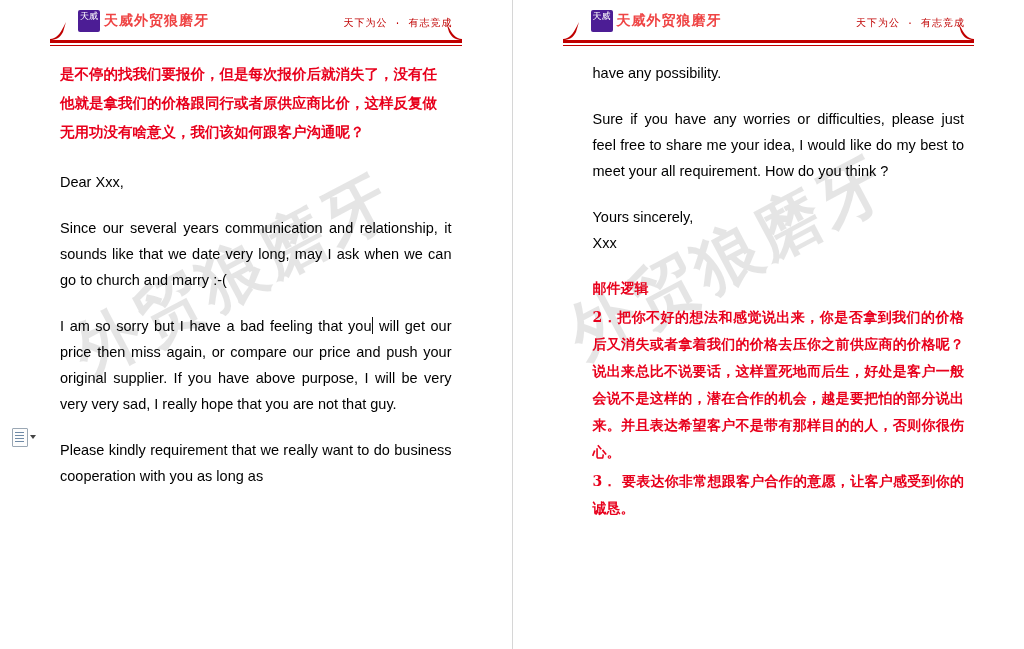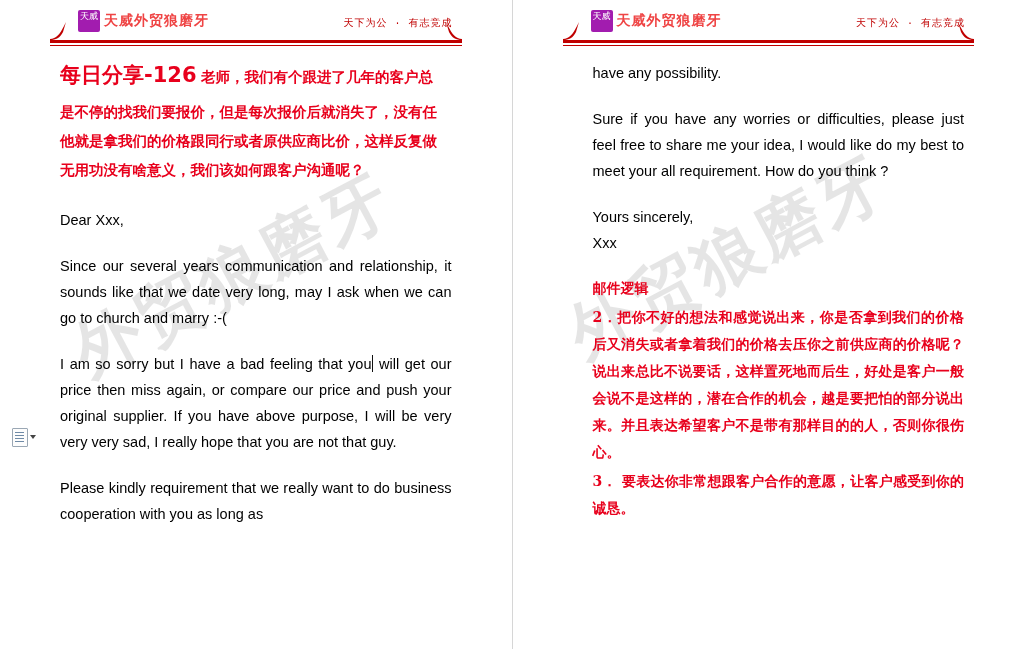--- a/index.html
+++ b/index.html
@@ -57,21 +57,21 @@
     position: absolute;
     left: 28px;
     top: 4px;
     display: flex;
     align-items: center;
     gap: 4px;
   }
   .lh-mark {
     width: 22px;
     height: 22px;
-    background: #a21caf;
+    background: #4c1d95;
     color: #fff;
     font-size: 9px;
     line-height: 11px;
     text-align: center;
     font-family: "DejaVu Sans", sans-serif;
     border-radius: 2px;
     padding-top: 1px;
     box-sizing: border-box;
   }
   .lh-title {
@@ -260,24 +260,20 @@
       <div class="lh-left">
         <div class="lh-mark">天威</div>
         <div class="lh-title">天威外贸狼磨牙</div>
       </div>
       <div class="lh-right">天下为公 · 有志竞成</div>
       <div class="lh-rule"></div>
     </div>
 
     <div class="content">
 
-      <div class="headline">
-        <span class="hl-big">每日分享-126</span>
-        <span class="hl-small">老师，我们有个跟进了几年的客户总</span>
-      </div>
       <p class="red-cn">是不停的找我们要报价，但是每次报价后就消失了，没有任</p>
       <p class="red-cn">他就是拿我们的价格跟同行或者原供应商比价，这样反复做</p>
       <p class="red-cn" style="margin-bottom:22px;">无用功没有啥意义，我们该如何跟客户沟通呢？</p>
 
       <p class="p">Dear Xxx,</p>
 
       <p class="p">Since our several years communication and relationship, it sounds like that we date very long, may I ask when we can go to church and marry :-(</p>
 
       <p class="p"><span>I am so sorry but I have a bad feeling that you</span><span class="caret"></span> <span>will get our price then miss again, or compare our price and push your original supplier. If you have above purpose, I will be very very very sad, I really hope that you are not that guy.</span></p>
 

